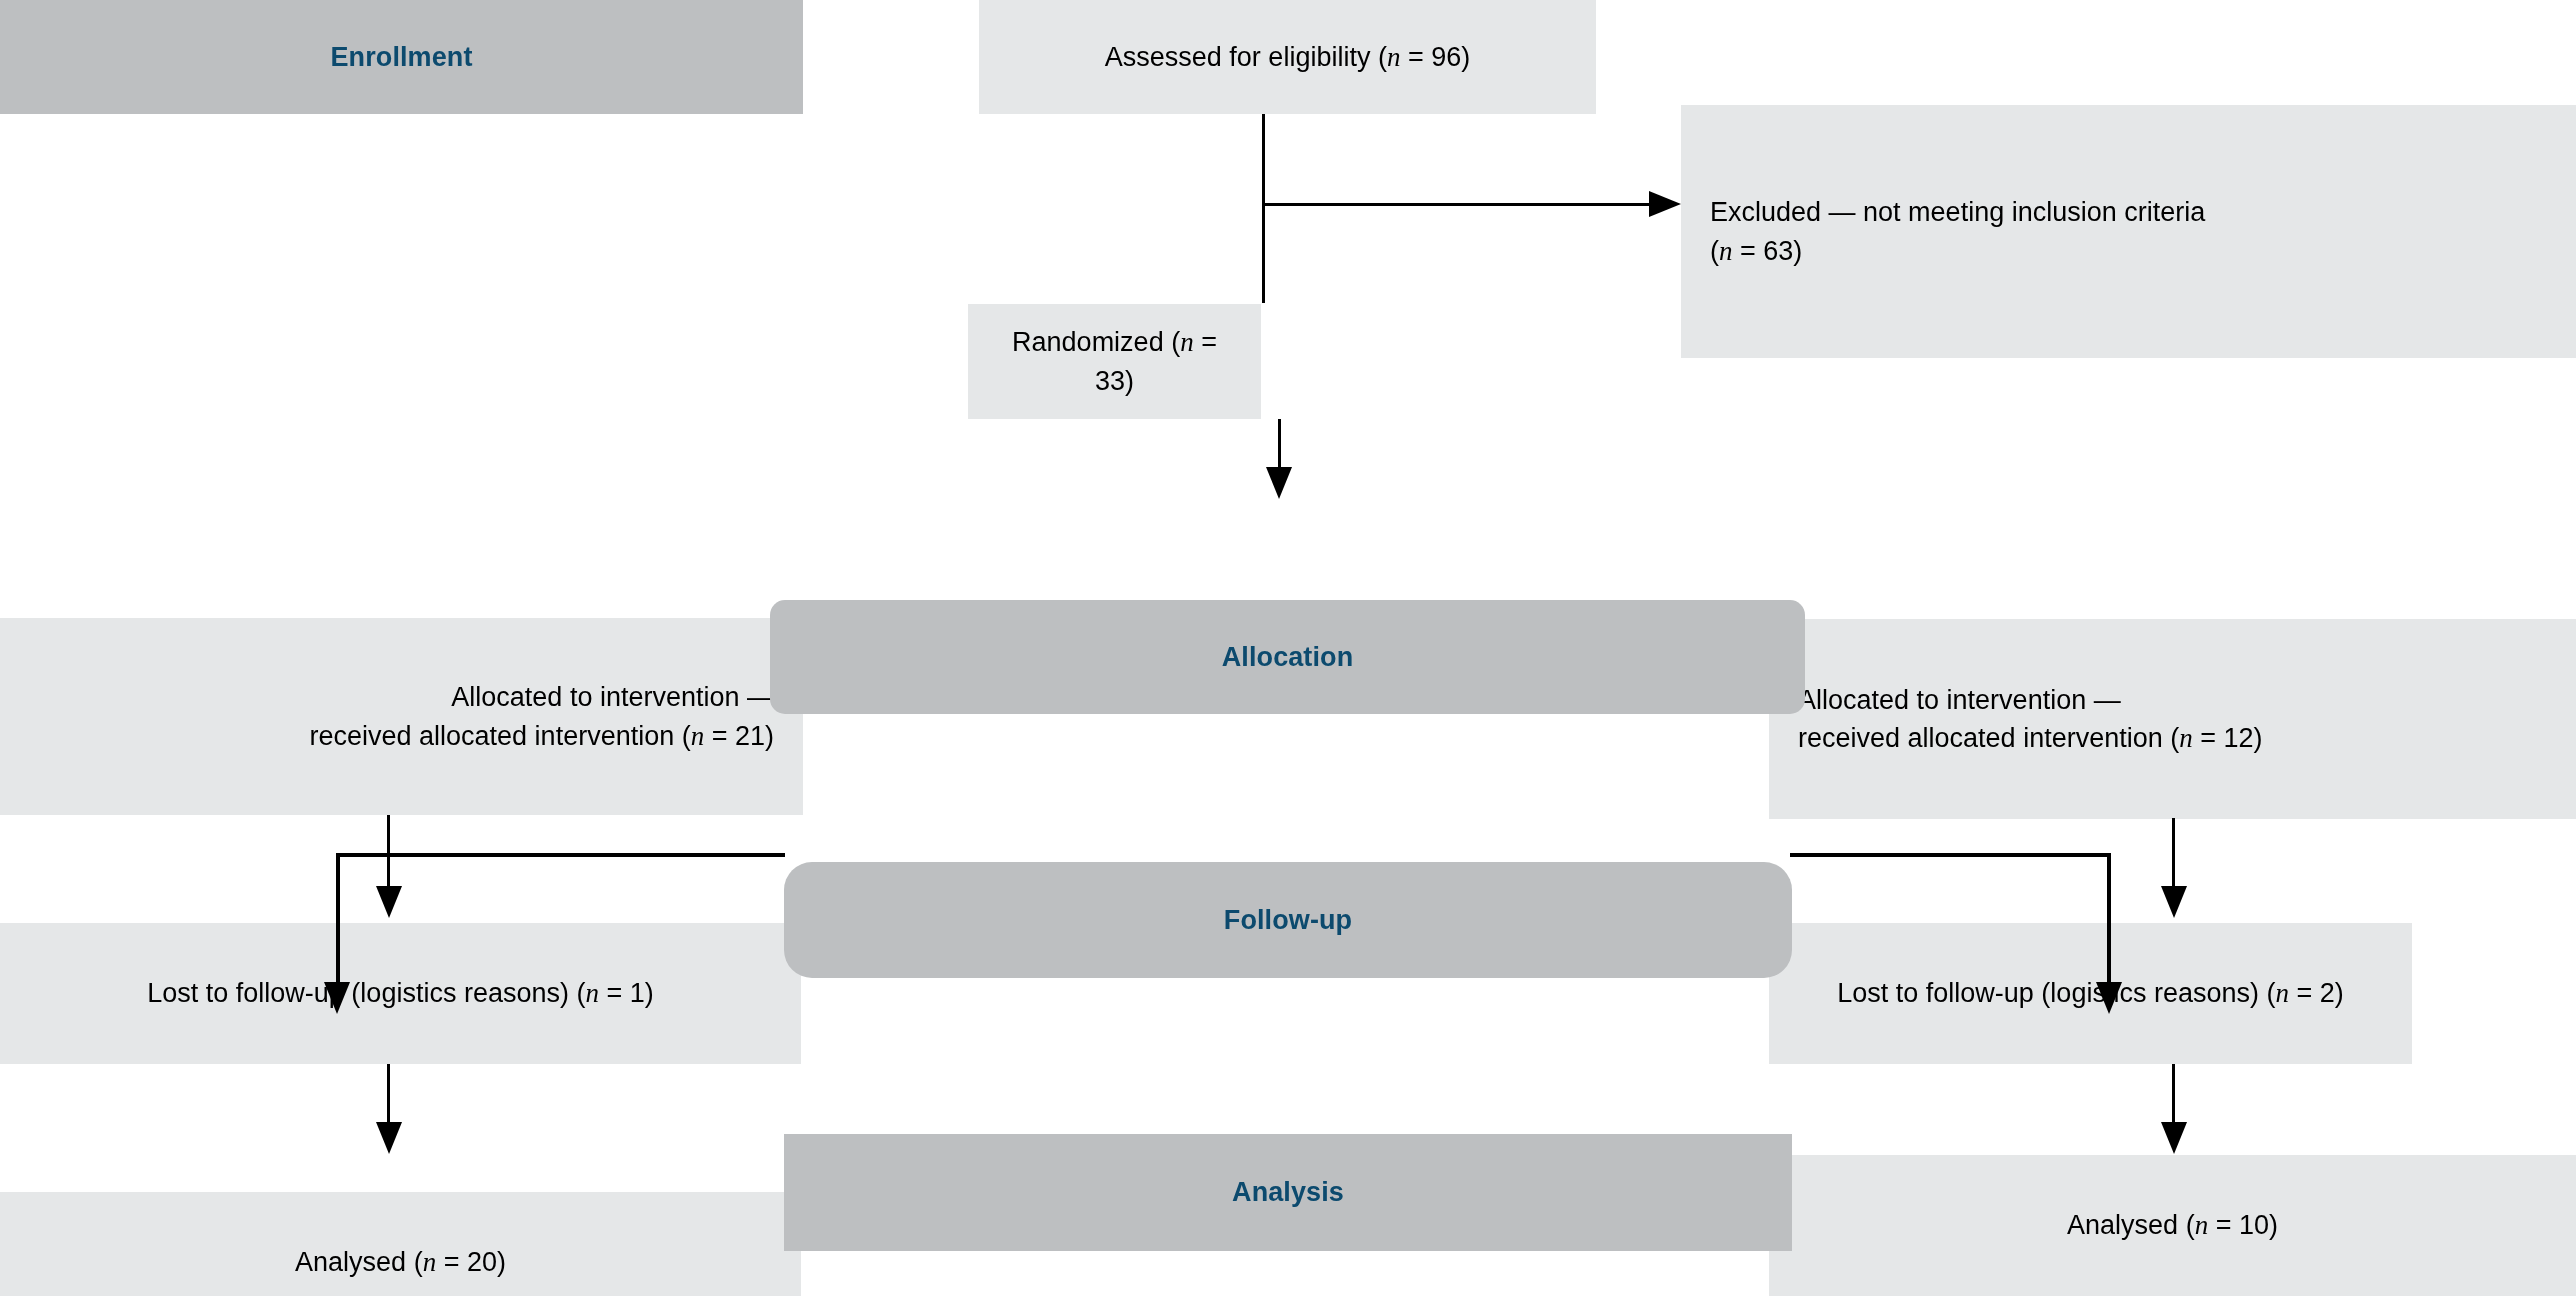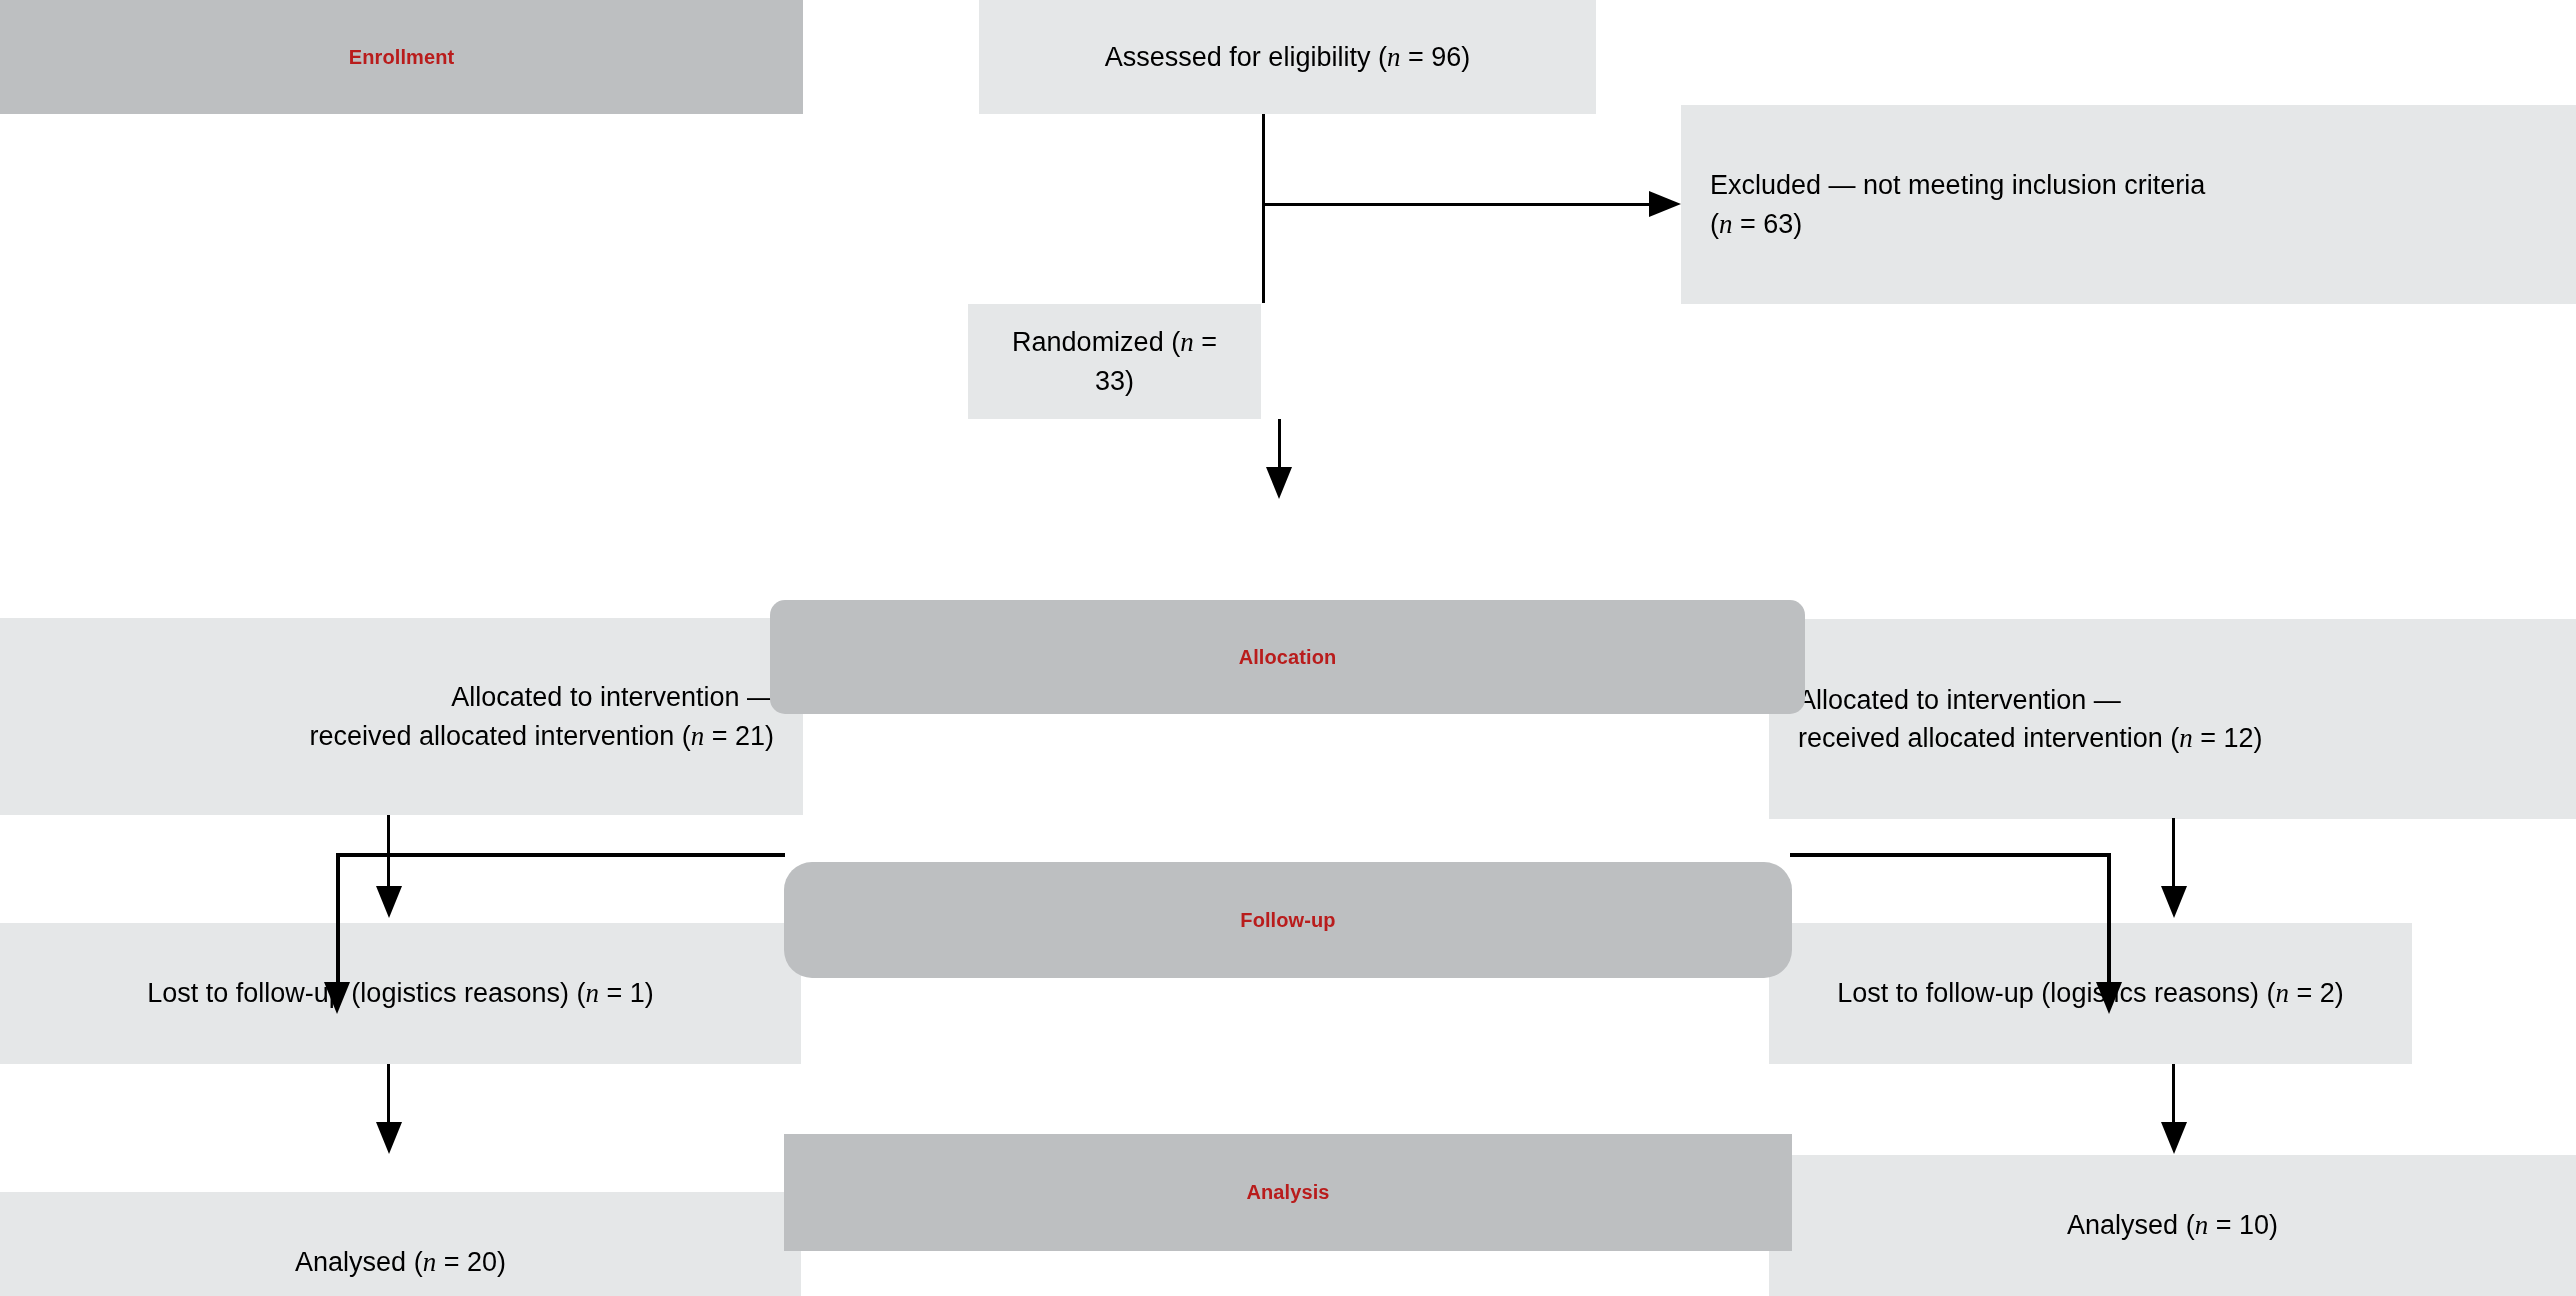--- a/index.html
+++ b/index.html
@@ -11,23 +11,23 @@
     font-family:"Liberation Sans", sans-serif;
     overflow:hidden;
   }
   
   .band{
     position:absolute;
     background:#bdbfc1;
     display:flex;
     align-items:center;
     justify-content:center;
-    color:#b91c1c;
+    color:#0c4a6e;
     font-weight:bold;
-    font-size:20px;
+    font-size:27px;
     letter-spacing:0.1px;
     z-index:3;
   }
   
   .box{
     position:absolute;
     background:#e5e7e8;
     display:flex;
     align-items:center;
     color:#000000;
@@ -75,21 +75,21 @@
 
   <div class="box c" style="left:979px;top:0px;width:617px;height:114px;">
     <div class="txt pad-c"><span>Assessed for eligibility (</span><i class="n">n</i><span> = 96)</span></div>
   </div>
 
   <div class="ln vline" style="left:1262px;top:114px;width:3px;height:189px;"></div>
 
   <div class="ln hline" style="left:1262px;top:203px;width:389px;height:3px;"></div>
   <div class="arrowright" style="left:1649px;top:191px;"></div>
 
-  <div class="box l" style="left:1681px;top:105px;width:895px;height:199px;">
+  <div class="box l" style="left:1681px;top:105px;width:895px;height:253px;">
     <div class="txt pad-l"><span>Excluded — not meeting inclusion criteria</span><br><span>(</span><i class="n">n</i><span> = 63)</span></div>
   </div>
 
   <div class="box c" style="left:968px;top:304px;width:293px;height:115px;">
     <div class="txt pad-c"><span>Randomized (</span><i class="n">n</i><span> = 33)</span></div>
   </div>
 
   <div class="ln vline" style="left:1278px;top:419px;width:3px;height:55px;"></div>
   <div class="arrowhead-wrap"></div>
   <div class="arrowdown" style="left:1266px;top:467px;"></div>

